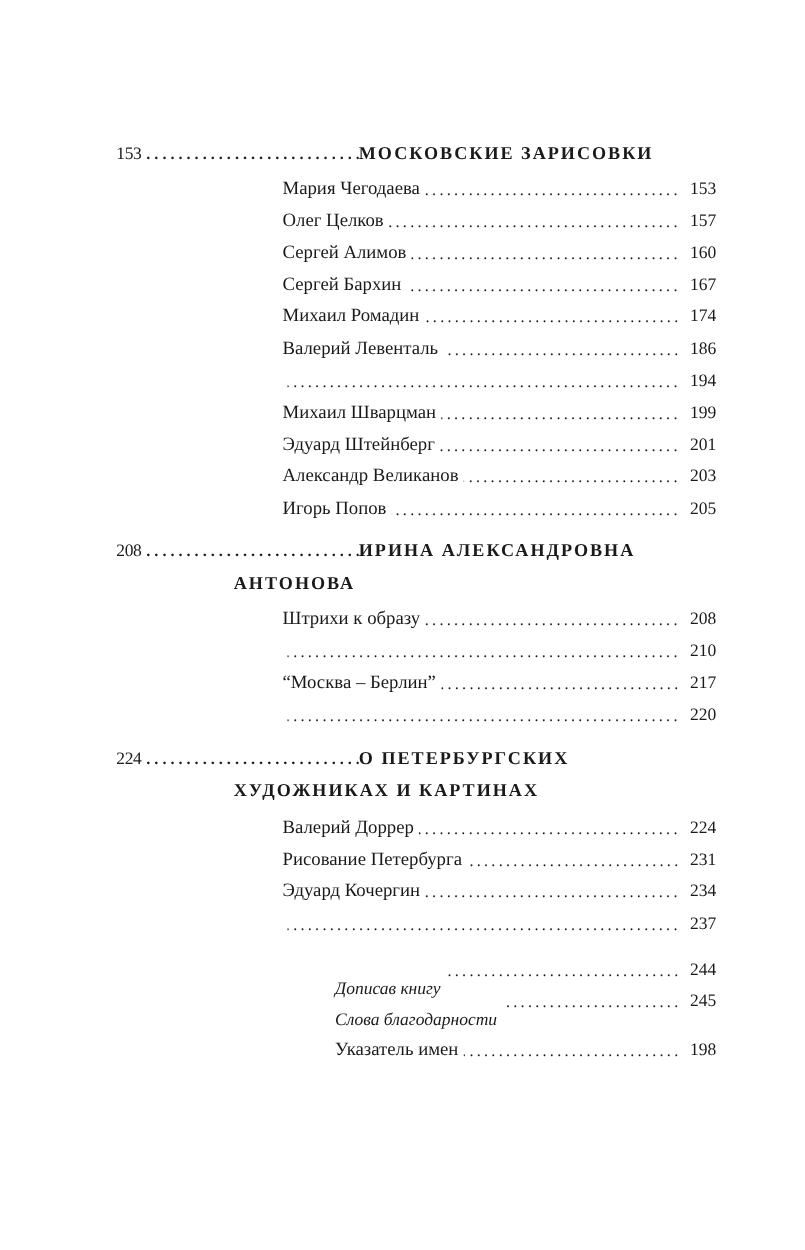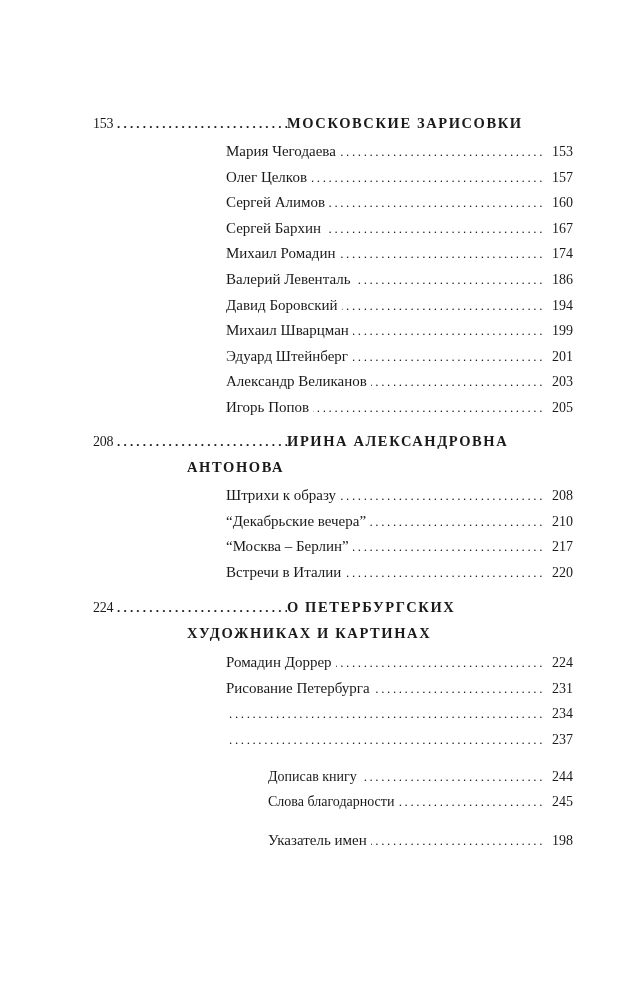--- a/index.html
+++ b/index.html
@@ -34,21 +34,21 @@
   }
   .entry .label { flex: 0 0 auto; }
   .entry .leader {
     flex: 1 1 auto; overflow: hidden; white-space: nowrap;
     letter-spacing: 2.6px; margin: 0 6px 0 4px; text-align: right;
     direction: rtl; font-size: 13px;
   }
   .entry .pg { flex: 0 0 auto; min-width: 22px; text-align: right; font-size: 14px; }
   .entries.back { left: 268px; width: 305px; }
   .entries.back .entry { height: 25px; line-height: 25px; }
-  .entry.italic .label { font-size: 14px; }
+  .entry.italic .label { font-style: italic; font-size: 14px; margin-top: 15px; }
 </style>
 </head>
 <body>
 
 <div class="page">
 
   <div class="section-head" style="top:110px;">
     <div class="sh-row">
       <span class="sh-num">153</span>
       <span class="sh-dots">................................................................................................................</span>
@@ -80,21 +80,20 @@
         <span class="label">Михаил Ромадин</span>
         <span class="leader">................................................................................................................</span>
         <span class="pg">174</span>
       </div>
     <div class="entry">
         <span class="label">Валерий Левенталь</span>
         <span class="leader">................................................................................................................</span>
         <span class="pg">186</span>
       </div>
     <div class="entry">
-        <span class="label">Давид Боровский</span>
         <span class="leader">................................................................................................................</span>
         <span class="pg">194</span>
       </div>
     <div class="entry">
         <span class="label">Михаил Шварцман</span>
         <span class="leader">................................................................................................................</span>
         <span class="pg">199</span>
       </div>
     <div class="entry">
         <span class="label">Эдуард Штейнберг</span>
@@ -121,56 +120,55 @@
     </div>
     <div class="sh-title2">АНТОНОВА</div>
   </div>
   <div class="entries" style="top:483px;">
     <div class="entry">
         <span class="label">Штрихи к образу</span>
         <span class="leader">................................................................................................................</span>
         <span class="pg">208</span>
       </div>
     <div class="entry">
-        <span class="label">“Декабрьские вечера”</span>
         <span class="leader">................................................................................................................</span>
         <span class="pg">210</span>
       </div>
     <div class="entry">
         <span class="label">“Москва – Берлин”</span>
         <span class="leader">................................................................................................................</span>
         <span class="pg">217</span>
       </div>
     <div class="entry">
-        <span class="label">Встречи в Италии</span>
         <span class="leader">................................................................................................................</span>
         <span class="pg">220</span>
       </div>
   </div>
 
   <div class="section-head" style="top:594px;">
     <div class="sh-row">
       <span class="sh-num">224</span>
       <span class="sh-dots">................................................................................................................</span>
       <span class="sh-title">О ПЕТЕРБУРГСКИХ</span>
     </div>
     <div class="sh-title2">ХУДОЖНИКАХ И КАРТИНАХ</div>
   </div>
   <div class="entries" style="top:650px;">
     <div class="entry">
-        <span class="label">Ромадин Доррер</span>
+        <span class="label">Валерий Доррер</span>
         <span class="leader">................................................................................................................</span>
         <span class="pg">224</span>
       </div>
     <div class="entry">
         <span class="label">Рисование Петербурга</span>
         <span class="leader">................................................................................................................</span>
         <span class="pg">231</span>
       </div>
     <div class="entry">
+        <span class="label">Эдуард Кочергин</span>
         <span class="leader">................................................................................................................</span>
         <span class="pg">234</span>
       </div>
     <div class="entry">
         <span class="leader">................................................................................................................</span>
         <span class="pg">237</span>
       </div>
   </div>
 
   <div class="entries back" style="top:764px;">

